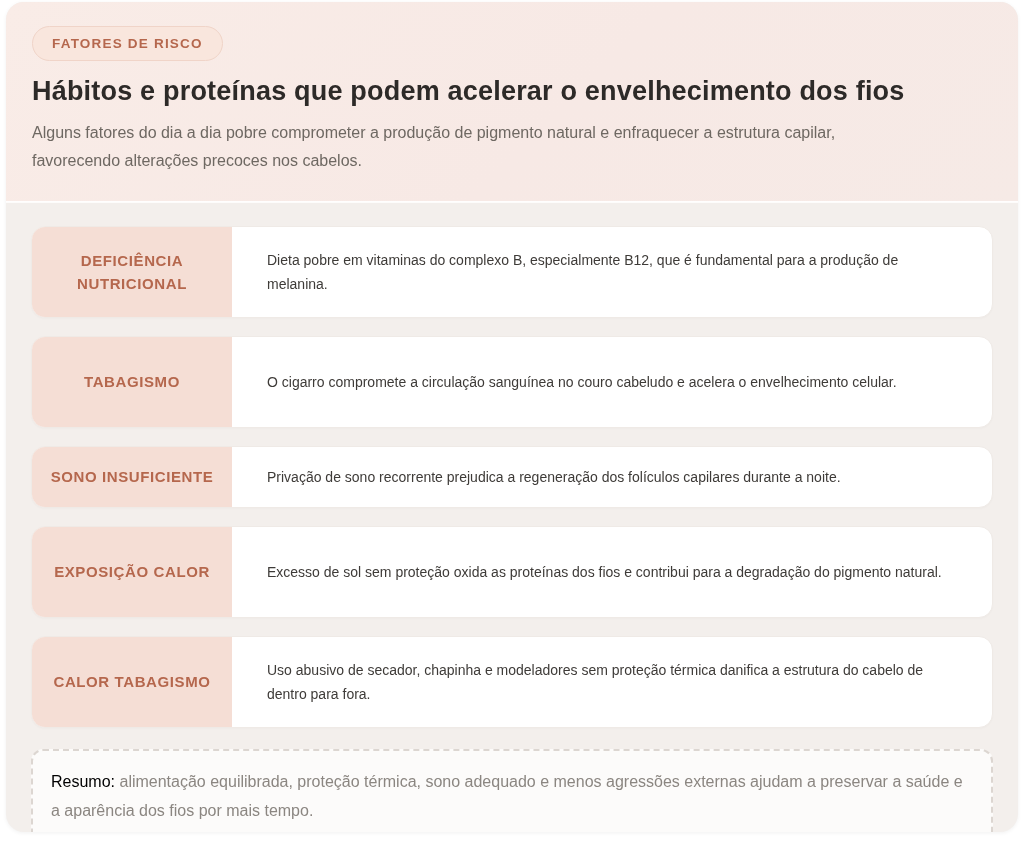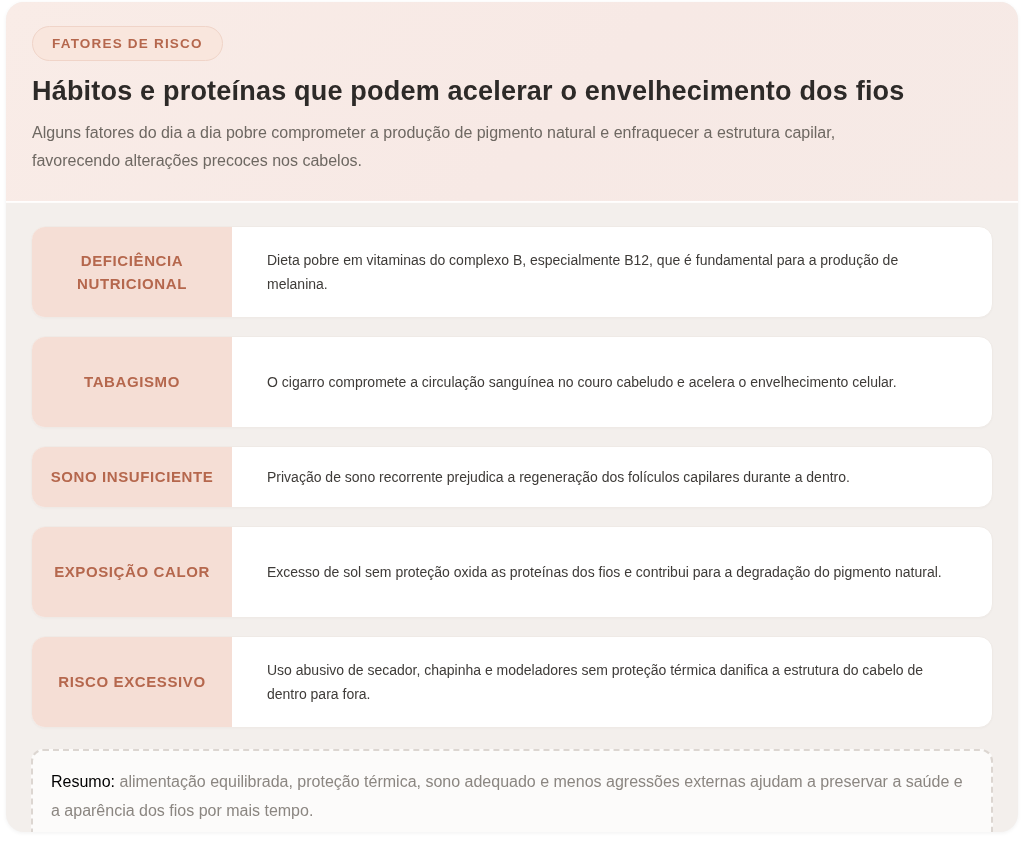--- a/index.html
+++ b/index.html
@@ -135,33 +135,33 @@
     <div class="row-card two-line">
       <div class="row-label">TABAGISMO</div>
       <div class="row-content">
         <p>O cigarro compromete a circulação sanguínea no couro cabeludo e acelera o envelhecimento celular.</p>
       </div>
     </div>
 
     <div class="row-card one-line">
       <div class="row-label">SONO INSUFICIENTE</div>
       <div class="row-content">
-        <p>Privação de sono recorrente prejudica a regeneração dos folículos capilares durante a dentro.</p>
+        <p>Privação de sono recorrente prejudica a regeneração dos folículos capilares durante a noite.</p>
       </div>
     </div>
 
     <div class="row-card two-line">
       <div class="row-label">EXPOSIÇÃO CALOR</div>
       <div class="row-content">
         <p>Excesso de sol sem proteção oxida as proteínas dos fios e contribui para a degradação do pigmento natural.</p>
       </div>
     </div>
 
     <div class="row-card two-line">
-      <div class="row-label">RISCO EXCESSIVO</div>
+      <div class="row-label">CALOR TABAGISMO</div>
       <div class="row-content">
         <p>Uso abusivo de secador, chapinha e modeladores sem proteção térmica danifica a estrutura do cabelo de dentro para fora.</p>
       </div>
     </div>
 
     <div class="summary-box">
       <span class="summary-label">Resumo:</span><span> alimentação equilibrada, proteção térmica, sono adequado e menos agressões externas ajudam a preservar a saúde e a aparência dos fios por mais tempo.</span>
     </div>
 
   </div>

